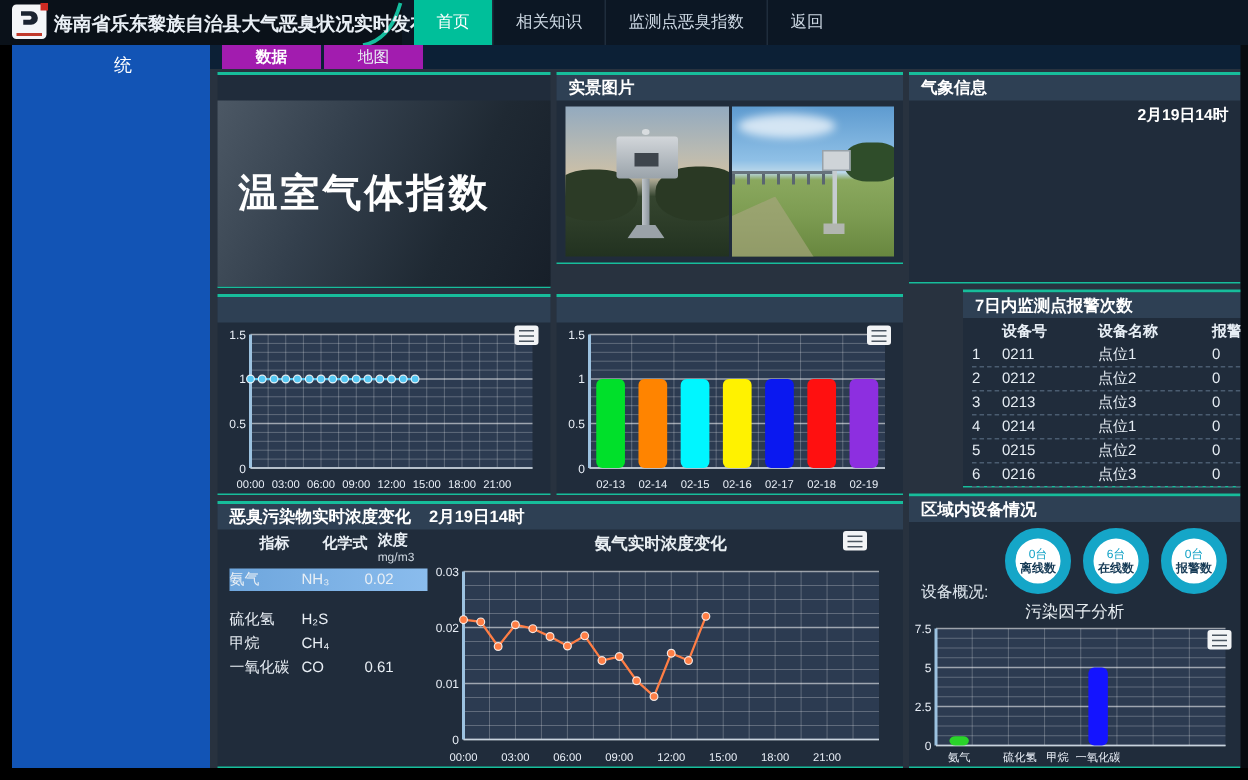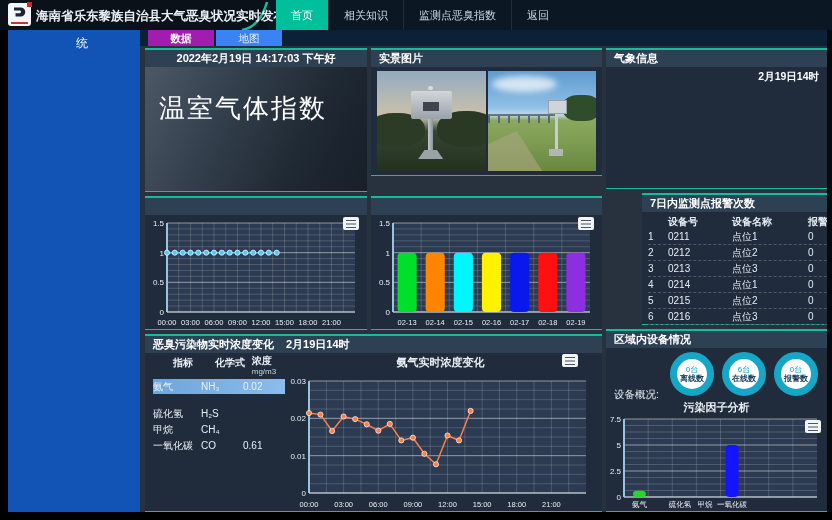--- a/index.html
+++ b/index.html
@@ -15,42 +15,42 @@
   .logo .red-line{position:absolute;left:3px;right:3px;bottom:2px;height:2px;background:#c0392b;}
   .app-title{position:absolute;left:36px;top:8px;font-size:12.5px;font-weight:bold;color:#e9eff5;white-space:nowrap;}
   .nav{position:absolute;left:276px;top:0;height:30px;display:flex;align-items:stretch;}
   .nav-item{padding:0 15px;font-size:11px;color:#cdd8e3;line-height:30px;cursor:pointer;text-align:right;}
   .nav-item+.nav-item{border-left:1px solid #1f2d3c;}
   .nav-item.active{background:#00bf9a;color:#fff;border-left:none;}
   
   .sidebar{position:absolute;left:8px;top:30px;width:132px;height:482px;background:#1254b5;}
   .wrap-char{position:absolute;left:68px;top:5px;font-size:12px;color:#fff;}
   .tabrow{position:absolute;left:140px;top:30px;right:0;height:16px;background:#0c2036;}
-  .tab{position:absolute;top:0;height:16px;line-height:16px;font-size:10.5px;color:#e8eef4;text-align:center;width:66px;cursor:pointer;background:#3b82f6;}
+  .tab{position:absolute;top:0;height:16px;line-height:16px;font-size:10.5px;color:#e8eef4;text-align:center;width:66px;cursor:pointer;background:#a21caf;}
   .tab.t0{left:8px}.tab.t1{left:76px}
   .tab.active{background:#a21caf;color:#fff;font-weight:bold;}
   .content-bg{position:absolute;left:140px;top:46px;width:692px;height:466px;background:#28323f;}
   .right-edge{position:absolute;right:0;top:30px;width:5px;height:482px;background:#070b10;}
   
   .panel{position:absolute;background:#202c3b;border-top:2px solid #17bd9b;border-bottom:1px solid #17bd9b;box-sizing:border-box;}
   .phead{height:17px;background:#2e4054;display:flex;align-items:center;padding:0 8px;font-size:11px;font-weight:bold;color:#fff;white-space:nowrap;}
   .phead.center{justify-content:center;}
   .phead .ts{margin-left:12px;}
   .pbody{position:absolute;left:0;right:0;top:17px;bottom:0;}
   #panelA{left:145px;top:48px;width:222px;height:144px;}
   #panelB{left:371px;top:48px;width:231px;height:128px;}
   #panelC{left:606px;top:48px;width:221px;height:141px;}
   #panelE{left:145px;top:196px;width:222px;height:134px;}
   #panelF{left:371px;top:196px;width:231px;height:134px;}
   #panelD{left:606px;top:193px;width:221px;height:132px;margin-left:36px;}
   #panelG{left:145px;top:334px;width:457px;height:178px;}
   #panelH{left:606px;top:329px;width:221px;height:183px;}
   
   #panelA .pbody{background:linear-gradient(115deg,#4c5865 0%,#333f4c 35%,#1f2933 70%,#171f29 100%);}
-  .headline{position:absolute;left:14px;top:24px;font-size:26px;font-weight:normal;color:#fff;letter-spacing:2px;}
+  .headline{position:absolute;left:14px;top:44px;font-size:26px;font-weight:bold;color:#fff;letter-spacing:2px;}
   
   .photos{position:absolute;left:6px;right:6px;top:4px;bottom:4px;display:flex;gap:2px;}
   .photo{flex:1;position:relative;overflow:hidden;}
   .photo>div{position:absolute;}
   .photo1{background:linear-gradient(180deg,#93aabf 0%,#b9bab2 30%,#cdc0a6 46%,#8a8d7a 52%,#35452f 60%,#223220 100%);}
   .p1-tree-l{left:-8%;top:42%;width:52%;height:34%;background:#2c3b26;border-radius:45%;}
   .p1-tree-r{right:-10%;top:40%;width:55%;height:36%;background:#2a3924;border-radius:45%;}
   .p1-box{left:31%;top:20%;width:38%;height:28%;background:linear-gradient(180deg,#d2d6da,#9aa3aa);border-radius:2px;}
   .p1-screen{left:42%;top:31%;width:15%;height:9%;background:#3e454c;}
   .p1-dot{left:47%;top:15%;width:5%;height:4%;background:#d8dcdf;border-radius:50%;}
@@ -83,21 +83,21 @@
   .chart{position:absolute;}
   .gtitle{position:absolute;text-align:center;font-size:11px;font-weight:bold;color:#e8eef2;}
   .burger{position:absolute;width:16px;height:13px;background:#f2f4f6;border-radius:2px;cursor:pointer;z-index:5;}
   .burger i{position:absolute;left:3px;right:3px;top:2.5px;height:1.6px;background:#4a5560;box-shadow:0 3.5px 0 #4a5560,0 7px 0 #4a5560;}
   
   .overview-label{position:absolute;left:8px;top:40px;font-size:10.5px;color:#e2eaf1;}
   .stats{position:absolute;left:64px;top:4px;display:flex;gap:8px;}
   .scircle{width:30px;height:30px;border:7px solid #15a6c8;border-radius:50%;background:#fff;display:flex;flex-direction:column;align-items:center;justify-content:center;}
   .scircle .v{font-size:8px;font-weight:normal;color:#0b9fc4;line-height:9px;}
   .scircle .l{font-size:8px;font-weight:bold;color:#173b56;line-height:9px;}
-  .pf-title{position:absolute;left:0;right:0;top:52px;text-align:center;font-size:11px;font-weight:bold;color:#e8eef2;}
+  .pf-title{position:absolute;left:0;right:0;top:52px;text-align:center;font-size:11px;font-weight:normal;color:#e8eef2;}
 </style>
 </head>
 <body>
 
 <div class="topbar">
   <div class="navzone"></div>
   <div class="swoosh">
     <svg width="36" height="30">
         <path d="M2,30 Q20,27 27,2" fill="none" stroke="#14bd9e" stroke-width="2.5"></path>
       </svg>
@@ -121,23 +121,20 @@
 <div class="sidebar">
   <div class="wrap-char">统</div>
 </div>
 <div class="tabrow">
     <span class="tab t0 active">数据</span>
     <span class="tab t1">地图</span>
   </div>
 <div class="content-bg"></div>
 
 <div class="panel" id="panelA">
-  <div class="phead center">
-    <span>2022年2月19日  14:17:03 下午好</span>
-  </div>
   <div class="pbody">
     <div class="headline">温室气体指数</div>
   </div>
 </div>
 
 <div class="panel" id="panelB">
   <div class="phead">
     <span>实景图片</span>
   </div>
   <div class="pbody">

